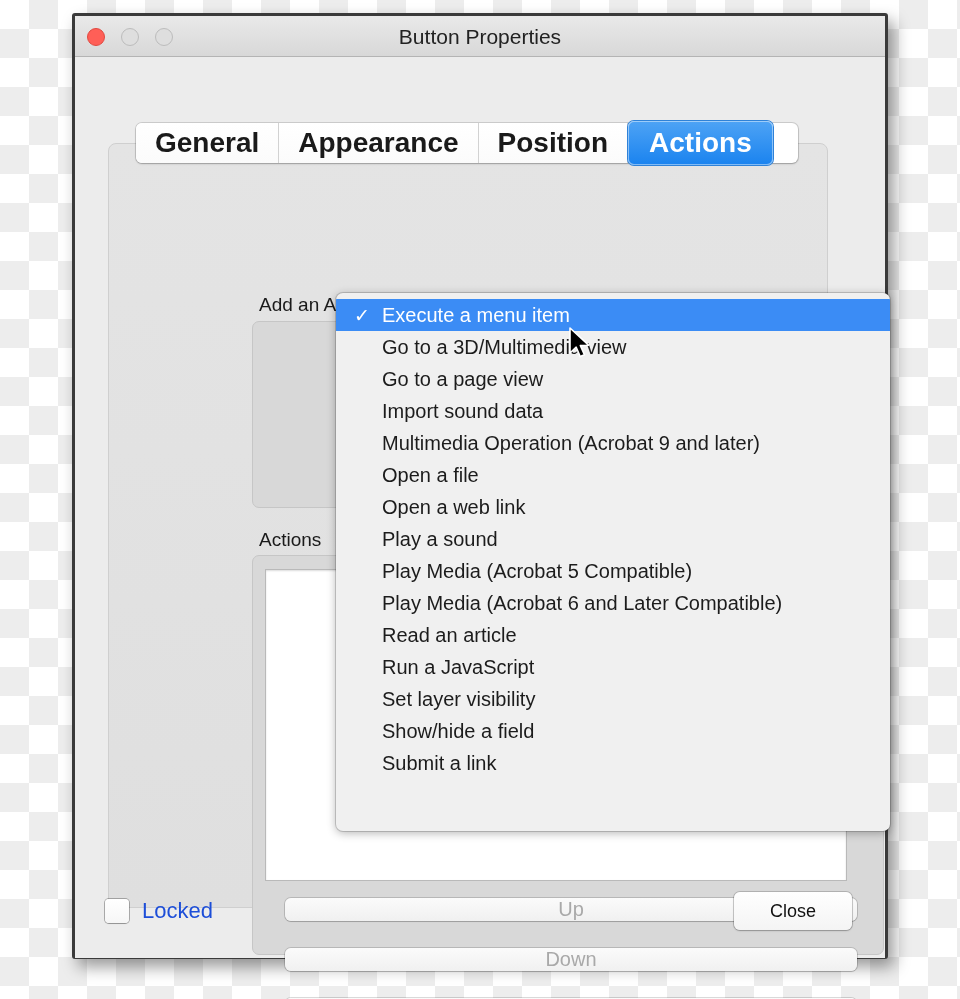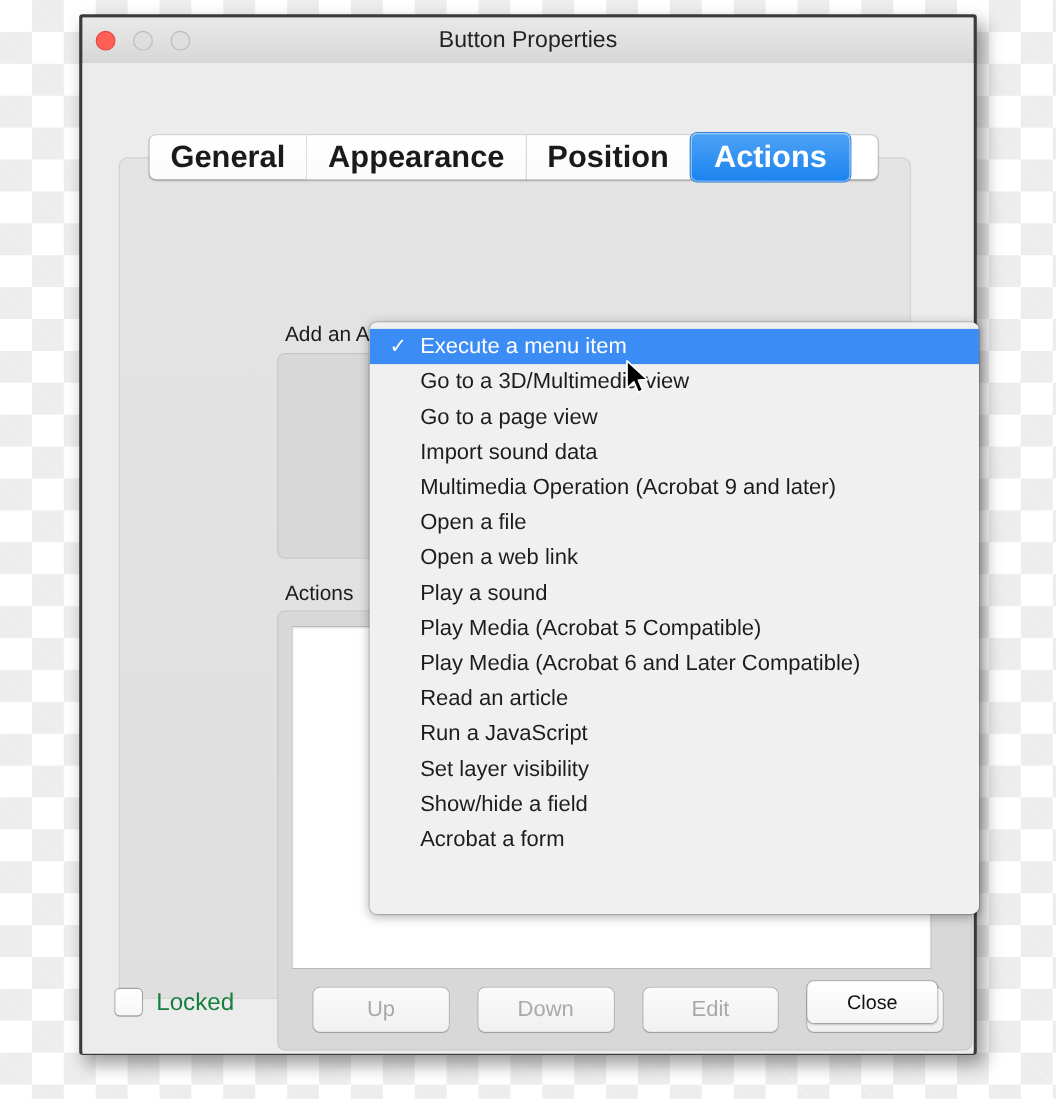--- a/index.html
+++ b/index.html
@@ -161,21 +161,21 @@
     width: 582px; height: 312px;
     background: #ffffff;
     border: 1px solid #b9b9b9;
     box-shadow: inset 0 1px 2px rgba(0,0,0,0.14);
   }
 
   #actions-buttons {
     position: absolute;
     left: 32px; top: 342px;
     width: 572px; height: 40px;
-    display: flex; gap: 27px;
+    display: flex; gap: 27px; flex-direction: column;
   }
   .btn {
     flex: 1;
     display: flex; align-items: center; justify-content: center;
     height: 40px;
     font-size: 20px;
     border-radius: 6px;
     background: linear-gradient(to bottom,#fbfbfb 0%,#f0f0f0 100%);
     box-shadow: 0 1px 1px rgba(0,0,0,0.14), 0 0 0 1px rgba(0,0,0,0.15);
   }
@@ -191,21 +191,21 @@
     position: absolute;
     left: 30px; top: 26px;
     display: flex; align-items: center; gap: 13px;
   }
   #locked-box {
     width: 24px; height: 24px;
     border-radius: 4px;
     background: linear-gradient(to bottom,#ffffff 0%,#f6f6f6 100%);
     box-shadow: 0 1px 1px rgba(0,0,0,0.13), 0 0 0 1px rgba(0,0,0,0.28);
   }
-  #locked-label { font-size: 22px; color: #15803d; }
+  #locked-label { font-size: 22px; color: #1d4ed8; }
 
   #close-button {
     position: absolute;
     right: 33px; top: 20px;
     width: 118px; height: 38px;
     display: flex; align-items: center; justify-content: center;
     font-size: 18px; color: #111;
     border-radius: 6px;
     background: linear-gradient(to bottom,#ffffff 0%,#f4f4f4 100%);
     box-shadow: 0 1px 2px rgba(0,0,0,0.20), 0 0 0 1px rgba(0,0,0,0.17);
@@ -353,21 +353,21 @@
         <div class="menu-item">
           <span>Run a JavaScript</span>
         </div>
         <div class="menu-item">
           <span>Set layer visibility</span>
         </div>
         <div class="menu-item">
           <span>Show/hide a field</span>
         </div>
         <div class="menu-item">
-          <span>Acrobat a form</span>
+          <span>Submit a link</span>
         </div>
       </div>
 
     <div id="cursor">
       <svg width="26" height="34" viewBox="0 0 26 34" aria-hidden="true">
         <path d="M2,1 L2,26 L8.2,20.2 L12.2,29.6 L16.4,27.8 L12.4,18.6 L20.6,18.2 Z" fill="#000000" stroke="#ffffff" stroke-width="1.6" stroke-linejoin="round"></path>
       </svg>
     </div>
 
   </div>

